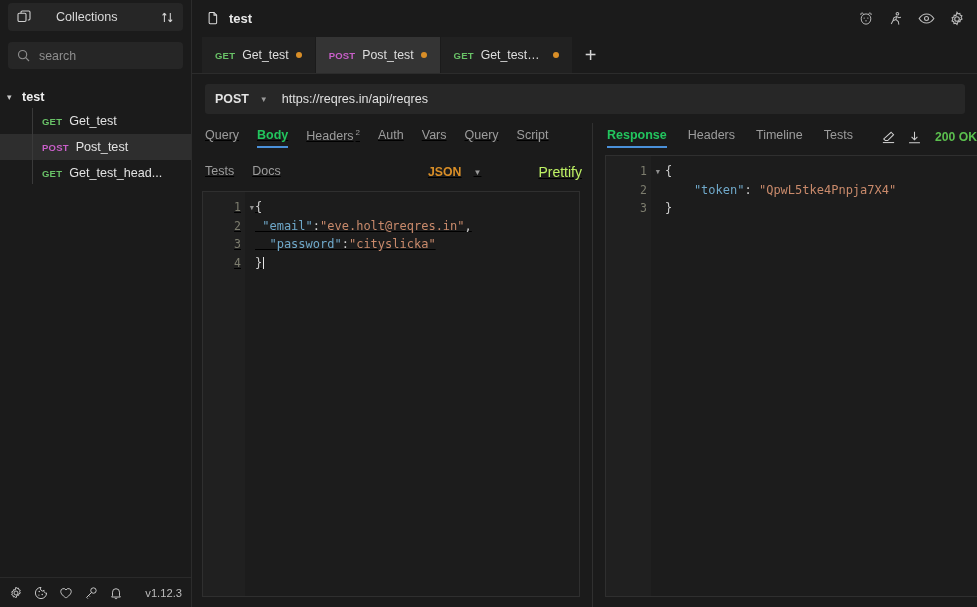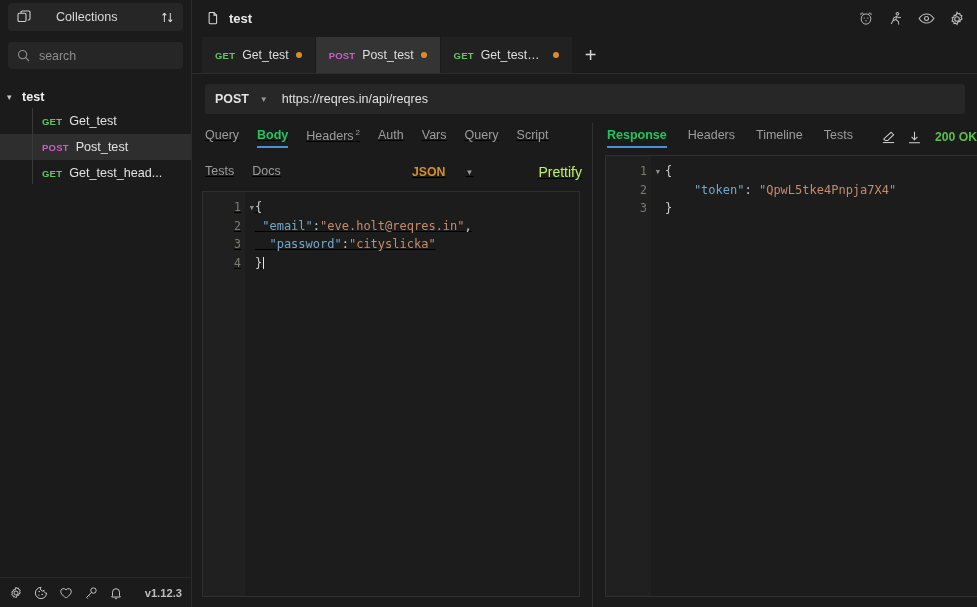--- a/index.html
+++ b/index.html
@@ -77,21 +77,21 @@
   .verb { font-size: 9.5px; font-weight: 700; letter-spacing: .2px; }
   .verb.get { color: #69c267; }
   .verb.post { color: #c95fc9; }
   .req-name { color: #e2e2e2; font-size: 12.6px; }
 
   .sb-foot {
     height: 30px; border-top: 1px solid #2a2a2a;
     display: flex; align-items: center; padding: 0 9px; gap: 11px;
   }
   .sb-foot .ver {
-    margin-left: auto; color: #bdbdbd; font-size: 11.2px; font-weight: 700;
+    margin-left: auto; color: #bdbdbd; font-size: 11.2px; font-weight: 400;
   }
   .ficon { cursor: pointer; display: flex; }
 
   
   #main { flex: 1; display: flex; flex-direction: column; min-width: 0; background:#1b1b1b;}
   .topbar {
     height: 37px; display: flex; align-items: center;
     padding: 0 12px 0 13px; gap: 9px;
   }
   .topbar .ctitle { color: #e8e8e8; font-size: 13px; font-weight: 600; }
@@ -140,21 +140,21 @@
     padding: 0 10px 0 13px; row-gap: 5px;
   }
   .ptab {
     font-size: 12.5px; color: #9d9d9d; cursor: pointer;
     padding: 5px 0 4px 0; margin-right: 18px;
     border-bottom: 2px solid transparent; white-space: nowrap;
   }
   .ptab.active { color: #22c55e; font-weight: 600; border-bottom-color: #4a90d9; }
   .ptab sup { font-size: 8px; color: #9d9d9d; vertical-align: super; margin-left: 2px;}
   .rowbreak { flex-basis: 100%; height: 0; }
-  .fmtbar { margin-left: auto; display: flex; align-items: center; gap: 12px; padding-top:5px;}
+  .fmtbar { margin-left: auto; display: flex; align-items: center; gap: 4px; padding-top:5px;}
   .fmt-json { color: #d98e27; font-size: 12.3px; font-weight: 600; cursor:pointer;}
   .fmt-caret { color: #9a9a9a; font-size: 8px; margin: 0 13px 0 8px; }
   .fmt-pretty { color: #bef264; font-size: 14px; cursor:pointer;margin-left:40px;}
 
   .editor-wrap { flex: 1; min-height: 0; padding: 7px 12px 10px 10px; display:flex;}
   .editor {
     flex: 1; border: 1px solid #2f2f2f; background: #1c1c1c;
     display: flex; min-height: 0; overflow: hidden;
   }
   .gutter {

